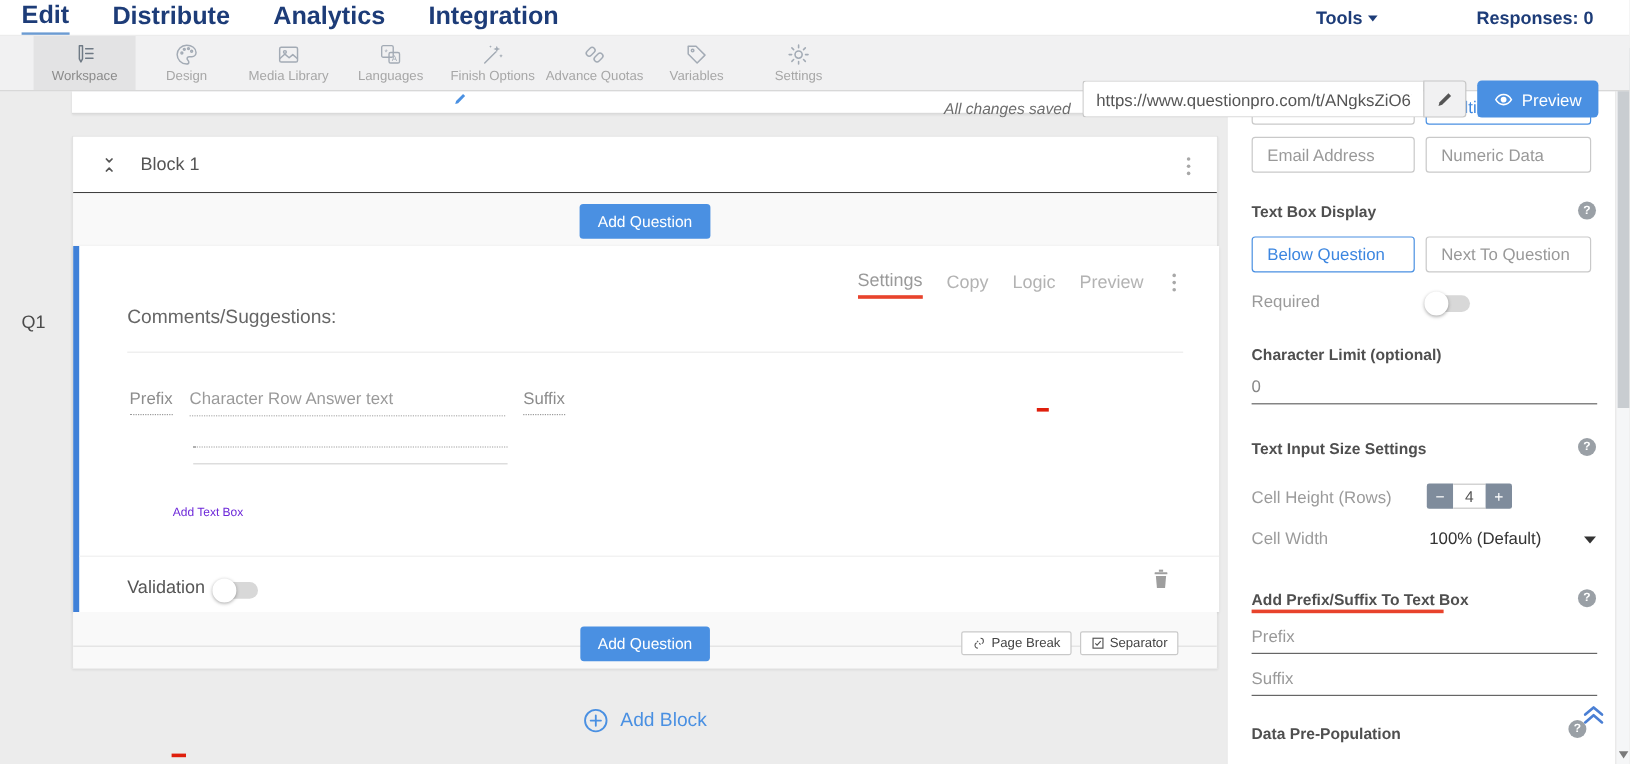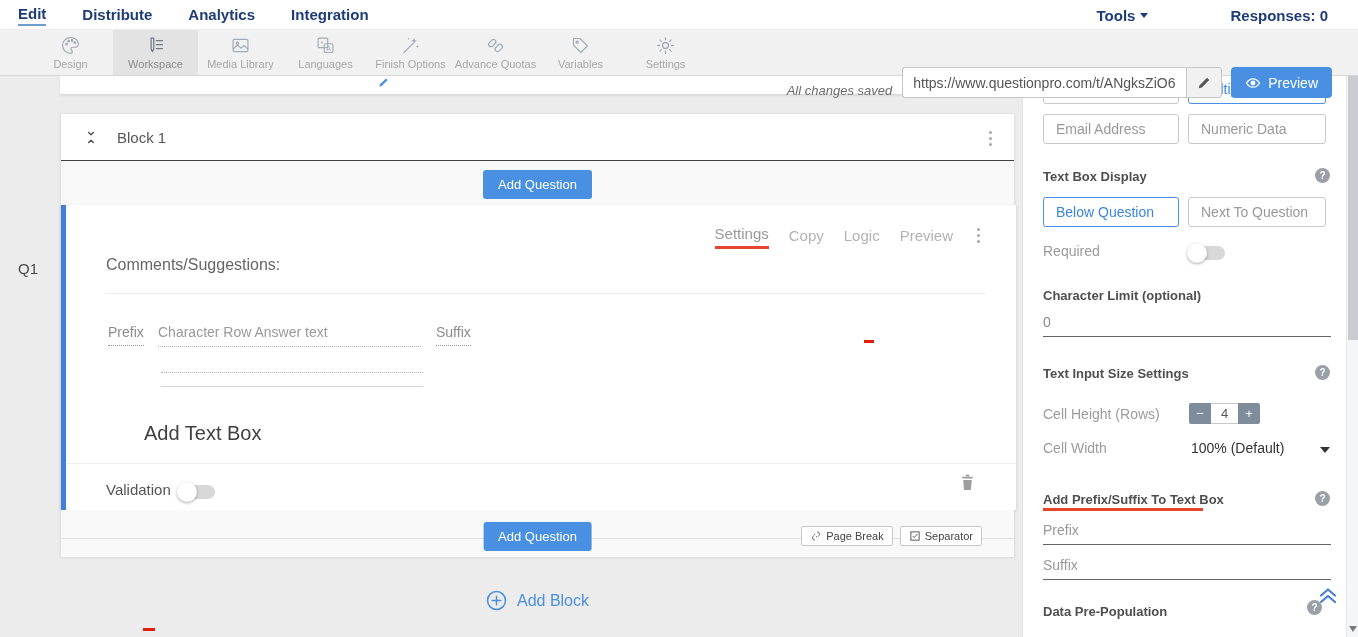--- a/index.html
+++ b/index.html
@@ -3,21 +3,21 @@
 <meta charset="utf-8">
 <style>
   * { margin:0; padding:0; box-sizing:border-box; }
   html,body { width:1358px; height:637px; overflow:hidden; }
   body { font-family:"Liberation Sans", sans-serif; background:#ececec; position:relative; }
   .app { position:absolute; left:0; top:0; width:1358px; height:637px; }
 
   
   .topnav { position:absolute; left:0; top:0; width:1358px; height:30px; background:#fff; border-bottom:1px solid #ececec; z-index:5; }
   .topnav .navitems { position:absolute; left:18px; top:0; height:30px; display:flex; gap:36px; align-items:center; }
-  .navitem { font-size:15px; font-weight:700; color:#1d3c78; cursor:pointer; padding-bottom:2px; }
+  .navitem { font-size:21px; font-weight:700; color:#1d3c78; cursor:pointer; padding-bottom:2px; }
   .navitem.active { border-bottom:2px solid #6b9bd2; }
   .topnav .right { position:absolute; right:30px; top:0; height:30px; display:flex; gap:42px; align-items:center; }
   .tools { font-size:15px; font-weight:700; color:#1d3c78; display:flex; align-items:center; gap:5px; cursor:pointer; }
   .caret-down { width:0; height:0; border-left:4px solid transparent; border-right:4px solid transparent; border-top:5px solid #1d3c78; display:inline-block; }
   .responses { font-size:15px; font-weight:700; color:#1d3c78; cursor:pointer;margin-left:40px; }
 
   
   .toolbar { position:absolute; left:0; top:30px; width:1358px; height:46px; background:#f1f1f2; border-bottom:1px solid #d8d8d8; z-index:5; }
   .tools-row { position:absolute; left:28px; top:0; height:45px; display:flex; }
   .tool { width:85px; height:45px; display:flex; flex-direction:column; align-items:center; justify-content:center; cursor:pointer; }
@@ -50,21 +50,21 @@
   .q-tab { font-size:15px; color:#b3b3b3; cursor:pointer; padding-bottom:4px; }
   .q-tab.active { color:#9a9a9a; border-bottom:3px solid #e8432c; }
   .q-dots { margin-left:4px; margin-top:-4px; }
   .q-title { position:absolute; left:40px; top:51px; font-size:16px; color:#666; cursor:text; }
   .q-title-rule { position:absolute; left:40px; top:88px; width:880px; height:1px; background:#ececec; }
   .q-prefix-label { position:absolute; left:42px; top:119px; font-size:14px; color:#8c8c8c; border-bottom:1px dotted #9a9a9a; padding-bottom:5px; cursor:text; }
   .q-answer { position:absolute; left:92px; top:119px; width:263px; font-size:14px; color:#9a9a9a; border-bottom:1px dotted #b0b0b0; padding-bottom:6px; cursor:text; }
   .q-suffix-label { position:absolute; left:370px; top:119px; font-size:14px; color:#8c8c8c; border-bottom:1px dotted #9a9a9a; padding-bottom:5px; cursor:text; }
   .q-line2 { position:absolute; left:95px; top:167px; width:262px; border-bottom:1px dotted #b0b0b0; }
   .q-line3 { position:absolute; left:95px; top:181px; width:262px; border-bottom:1px solid #d5d5d5; }
-  .add-textbox { position:absolute; left:78px; top:217px; font-size:20px; color:#404040; cursor:pointer; }
+  .add-textbox { position:absolute; left:78px; top:217px; font-size:10px; color:#6d28d9; cursor:pointer; }
   .q-divider { position:absolute; left:0; top:258px; width:950px; height:1px; background:#efefef; }
   .validation-label { position:absolute; left:40px; top:276px; font-size:15px; color:#555; }
   .toggle { width:36px; height:14px; border-radius:7px; background:#d8d8d8; position:relative; cursor:pointer; }
   .toggle .knob { position:absolute; left:-2px; top:-3px; width:20px; height:20px; border-radius:50%; background:#fff; box-shadow:0 1px 3px rgba(0,0,0,.35); }
   .validation-toggle { position:absolute; left:113px; top:280px; }
   .trash { position:absolute; right:40px; top:268px; cursor:pointer; }
 
   .bottom-strip { position:absolute; left:0; top:396px; width:100%; height:47px; background:#f9f9f9; }
   .strip-rule { position:absolute; left:0; top:28px; width:100%; height:1px; background:#e0e0e0; }
   .bottom-strip .btn-primary { position:absolute; left:50%; transform:translateX(-50%); top:12px; margin:0; }
@@ -121,36 +121,36 @@
       <span class="tools">
           <span>Tools</span>
           <i class="caret-down"></i>
         </span>
       <span class="responses">Responses: 0</span>
     </div>
   </div>
 
   <div class="toolbar">
     <div class="tools-row">
+      <div class="tool active">
+        <svg viewBox="0 0 24 24" fill="none" stroke="#6f7a85" stroke-width="1.4" stroke-linecap="round" stroke-linejoin="round">
+            <path d="M7 3.5v12.5l1.5 3L10 16V3.5z"></path>
+            <path d="M13 6.5h7M13 11h7M13 15.5h7"></path>
+          </svg>
+        <span class="tlabel">Workspace</span>
+      </div>
       <div class="tool">
         <svg viewBox="0 0 24 24" fill="none" stroke="#a3abb5" stroke-width="1.4">
             <path d="M12 3a9 9 0 1 0 0 18c1.5 0 2.1-.9 2.1-1.8 0-1.5-1.6-2-1.6-3.3 0-1 .9-1.9 2.1-1.9H17c2.2 0 4-1.8 4-4C21 6 17 3 12 3z"></path>
             <circle cx="7.5" cy="10.5" r=".9"></circle>
             <circle cx="9.8" cy="7" r=".9"></circle>
             <circle cx="13.8" cy="6.3" r=".9"></circle>
             <circle cx="16.8" cy="8.8" r=".9"></circle>
           </svg>
         <span class="tlabel">Design</span>
-      </div>
-      <div class="tool active">
-        <svg viewBox="0 0 24 24" fill="none" stroke="#6f7a85" stroke-width="1.4" stroke-linecap="round" stroke-linejoin="round">
-            <path d="M7 3.5v12.5l1.5 3L10 16V3.5z"></path>
-            <path d="M13 6.5h7M13 11h7M13 15.5h7"></path>
-          </svg>
-        <span class="tlabel">Workspace</span>
       </div>
       <div class="tool">
         <svg viewBox="0 0 24 24" fill="none" stroke="#a3abb5" stroke-width="1.4" stroke-linejoin="round">
             <rect x="3.5" y="5" width="17" height="14" rx="1.5"></rect>
             <circle cx="8.5" cy="9.5" r="1.3"></circle>
             <path d="M3.5 16l5-4.5 4 3.5 3.5-3 4.5 4"></path>
           </svg>
         <span class="tlabel">Media Library</span>
       </div>
       <div class="tool">

